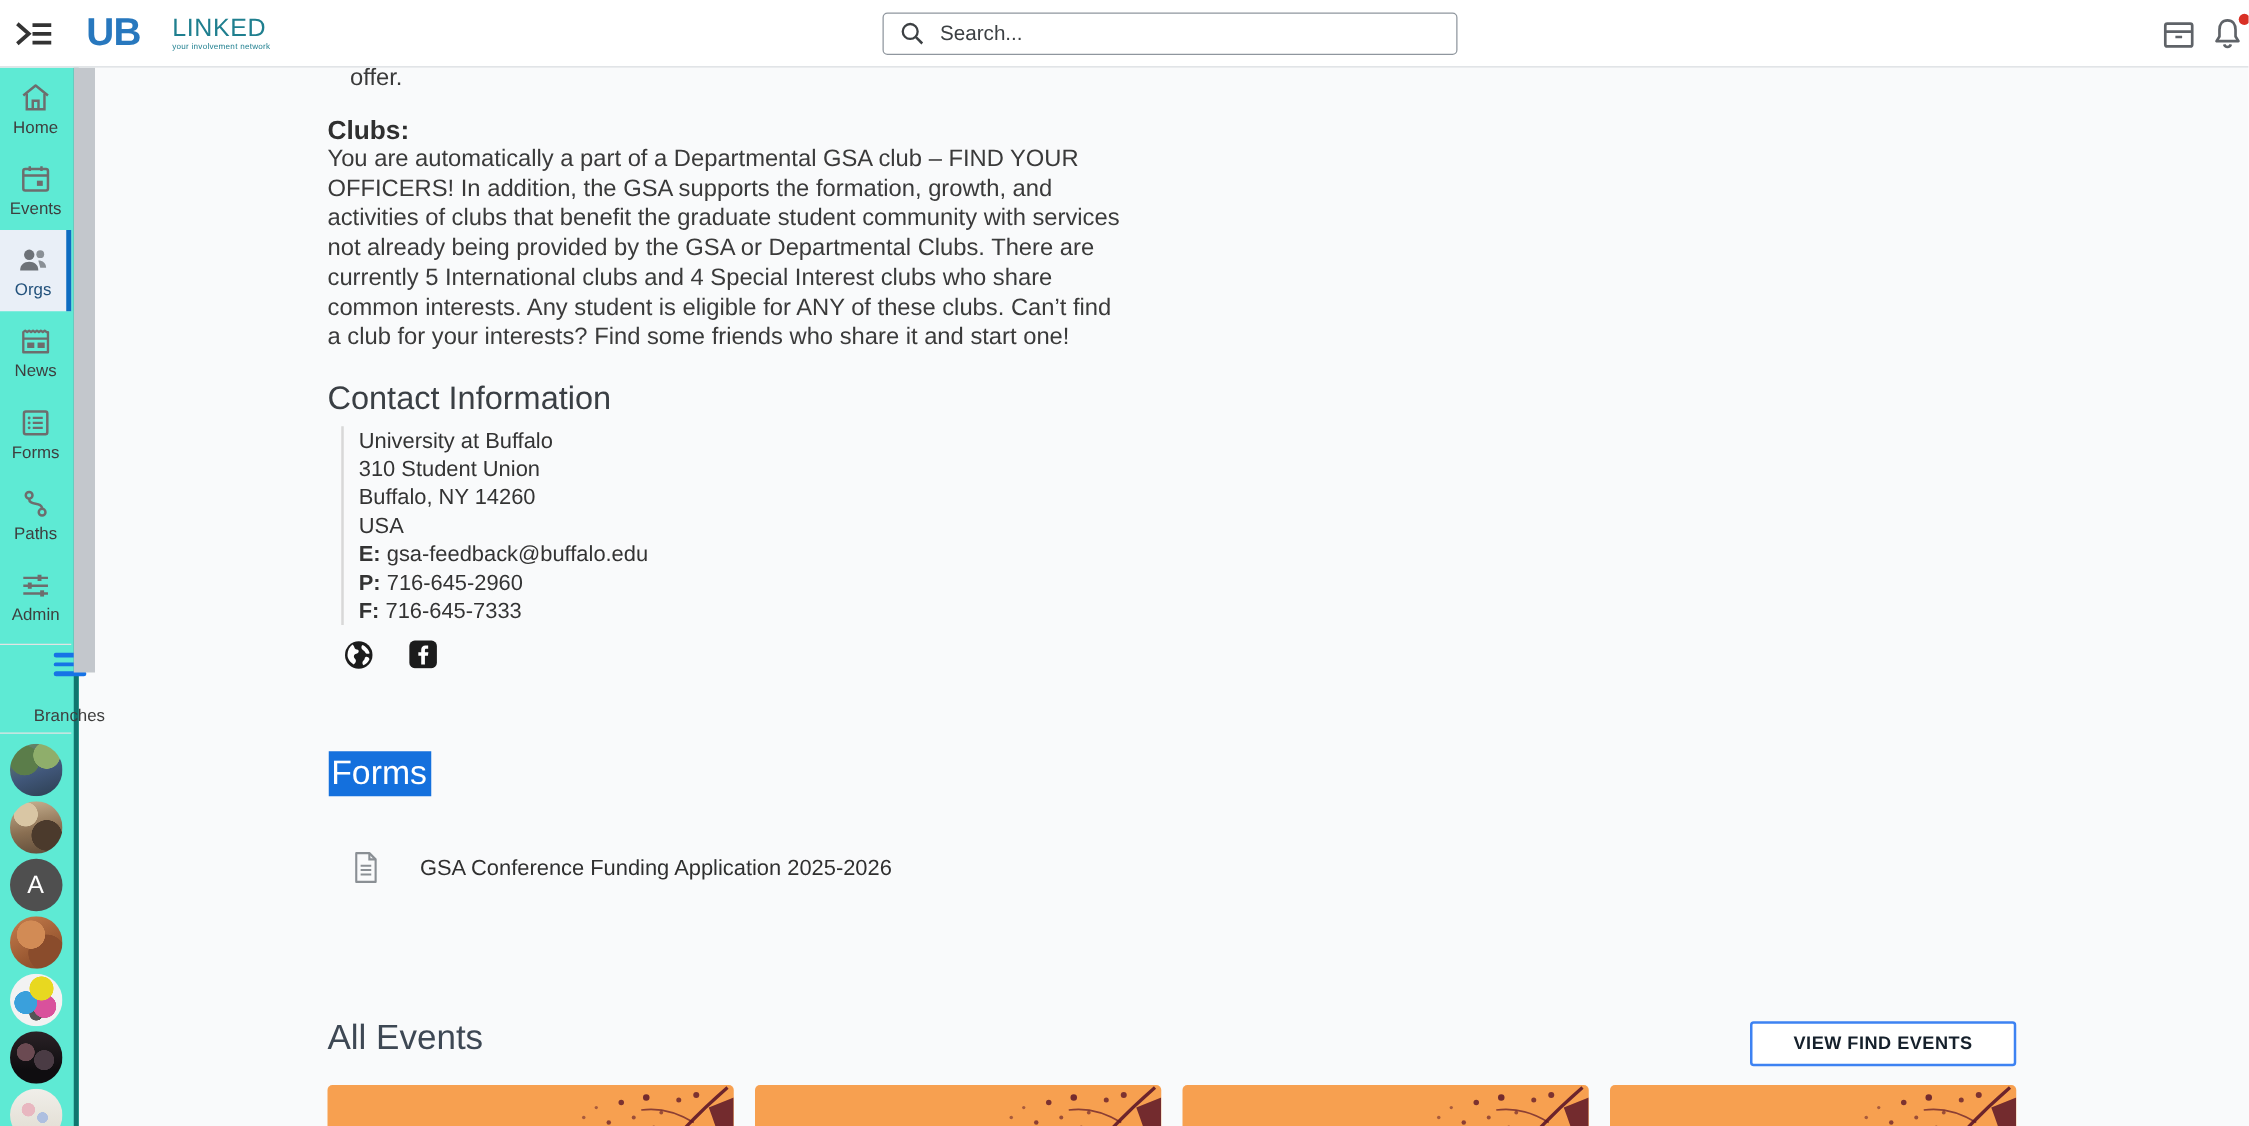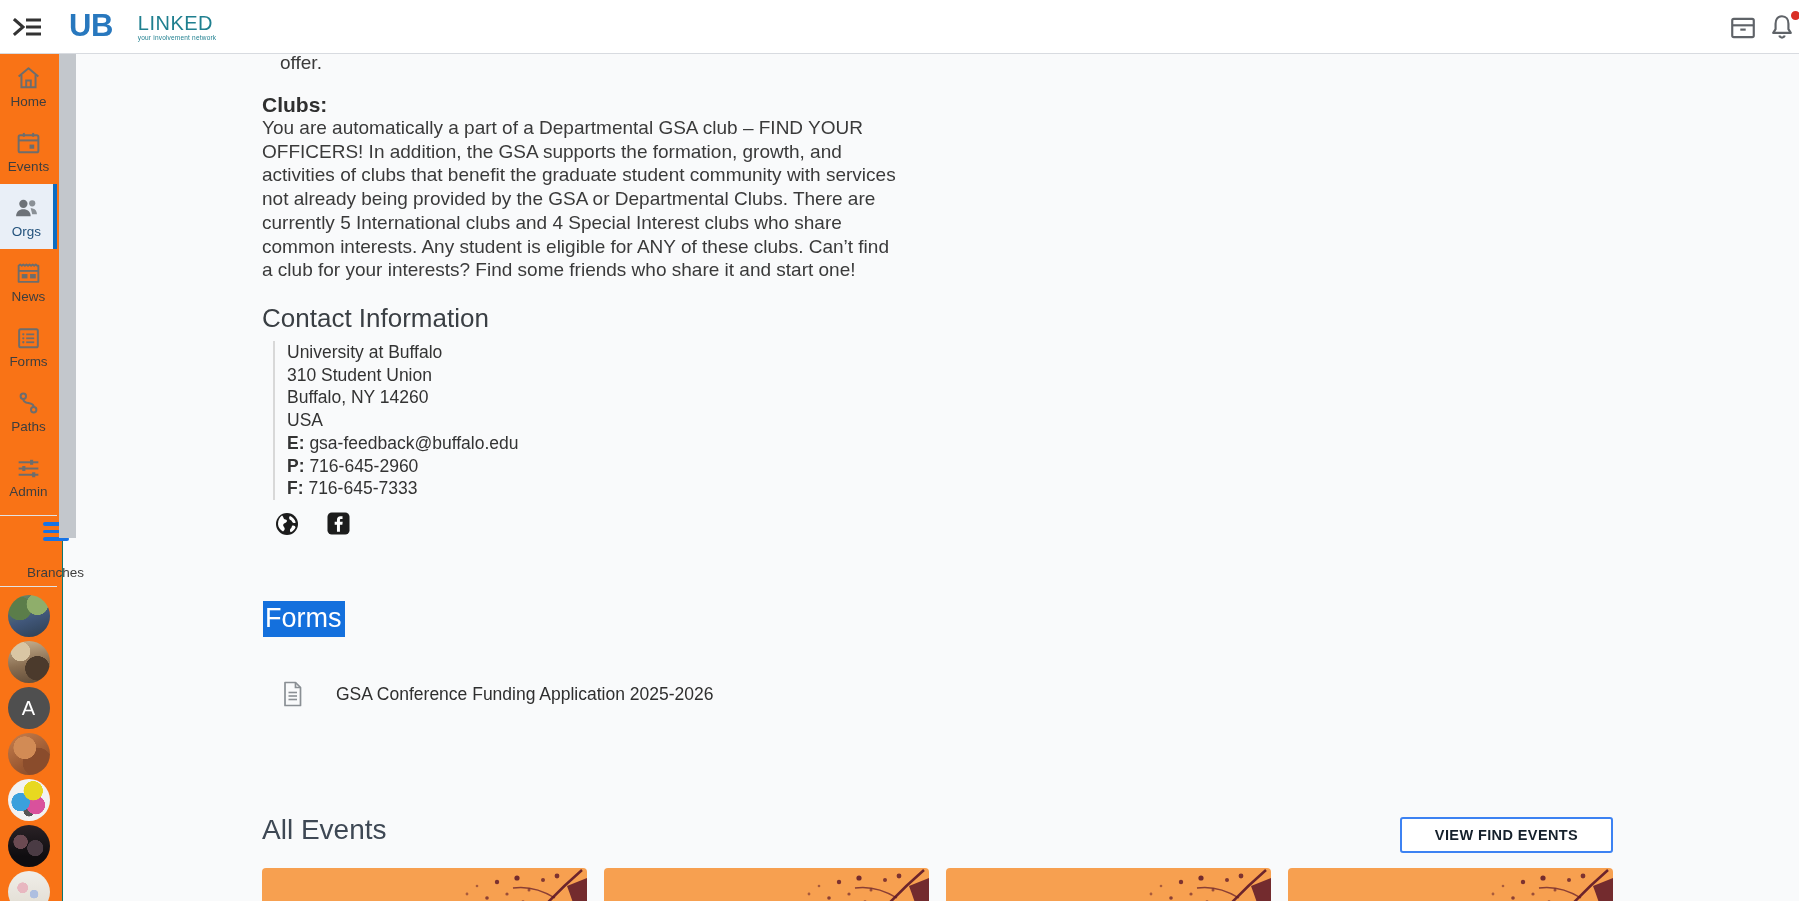--- a/index.html
+++ b/index.html
@@ -16,21 +16,21 @@
   .search-box{position:absolute;left:706px;top:10px;width:460px;height:34px;background:#fff;border:1px solid #8f969e;border-radius:4px;display:flex;align-items:center;box-sizing:border-box;}
   .search-box svg{margin-left:12px;flex:0 0 auto;}
   .search-input{border:none;outline:none;background:transparent;font-size:16.5px;color:#222;margin-left:9px;width:380px;font-family:"Liberation Sans",sans-serif;}
   .search-input::placeholder{color:#3c4043;opacity:1;}
   .hdr-icon{position:absolute;top:14px;width:28px;height:28px;cursor:pointer;}
   .icon-archive{left:1729px;}
   .icon-bell{left:1768px;top:12px;width:34px;height:32px;}
   .bell-badge{position:absolute;right:2px;top:-1px;width:9px;height:9px;border-radius:50%;background:#d93025;}
 
   
-  .sidebar{position:absolute;top:54px;left:0;width:63px;height:847px;background:#f97316;border-right:1px solid #0f766e;box-sizing:border-box;z-index:4;}
+  .sidebar{position:absolute;top:54px;left:0;width:63px;height:847px;background:#5eead4;border-right:4px solid #0f766e;box-sizing:border-box;z-index:4;}
   .nav-col{position:absolute;left:0;top:0;width:57px;}
   .nav-item{width:57px;height:65px;display:flex;flex-direction:column;align-items:center;justify-content:center;box-sizing:border-box;cursor:pointer;}
   .nav-item .lbl{font-size:13.5px;color:#3e3e3e;margin-top:3px;}
   .nav-item.selected{background:#e9eff7;border-right:4px solid #0d6cc1;}
   .nav-item.selected .lbl{color:#23527c;text-align:center;}
   .side-divider{height:1px;background:#e3e3e3;margin:6px 0;width:57px;}
   .branches-item{width:57px;height:58px;display:flex;flex-direction:column;align-items:center;justify-content:space-between;cursor:pointer;overflow:hidden;padding-left:27px;}
   .branches-item .lbl{font-size:13.5px;color:#3e3e3e;margin-top:4px;white-space:nowrap;}
   .blue-lines{display:flex;flex-direction:column;gap:4px;}
   .blue-lines span{display:block;width:26px;height:3.5px;border-radius:2px;background:#1673e6;}
@@ -79,20 +79,27 @@
         <line x1="14" y1="12" x2="29" y2="12" stroke="#333" stroke-width="3"></line>
         <line x1="14" y1="19" x2="29" y2="19" stroke="#333" stroke-width="3"></line>
       </svg>
     </div>
     <div class="logo">
       <span class="logo-ub">UB</span>
       <span class="logo-right">
         <span class="logo-linked">LINKED</span>
         <span class="logo-tag">your involvement network</span>
       </span>
+    </div>
+    <div class="search-box">
+      <svg width="22" height="22" viewBox="0 0 24 24">
+        <circle cx="10" cy="10" r="6.5" stroke="#3c4043" stroke-width="2" fill="none"></circle>
+        <line x1="15" y1="15" x2="20.5" y2="20.5" stroke="#3c4043" stroke-width="2.2"></line>
+      </svg>
+      <input class="search-input" type="text" placeholder="Search..." style="">
     </div>
     <div class="hdr-icon icon-archive">
       <svg width="28" height="28" viewBox="0 0 26 26">
         <rect x="3" y="4.5" width="20" height="17" rx="1.5" stroke="#5f6368" stroke-width="2" fill="none"></rect>
         <line x1="3" y1="10.5" x2="23" y2="10.5" stroke="#5f6368" stroke-width="2"></line>
         <line x1="10.5" y1="14.5" x2="15.5" y2="14.5" stroke="#5f6368" stroke-width="2"></line>
       </svg>
     </div>
     <div class="hdr-icon icon-bell">
       <svg width="28" height="30" viewBox="0 0 26 28">

